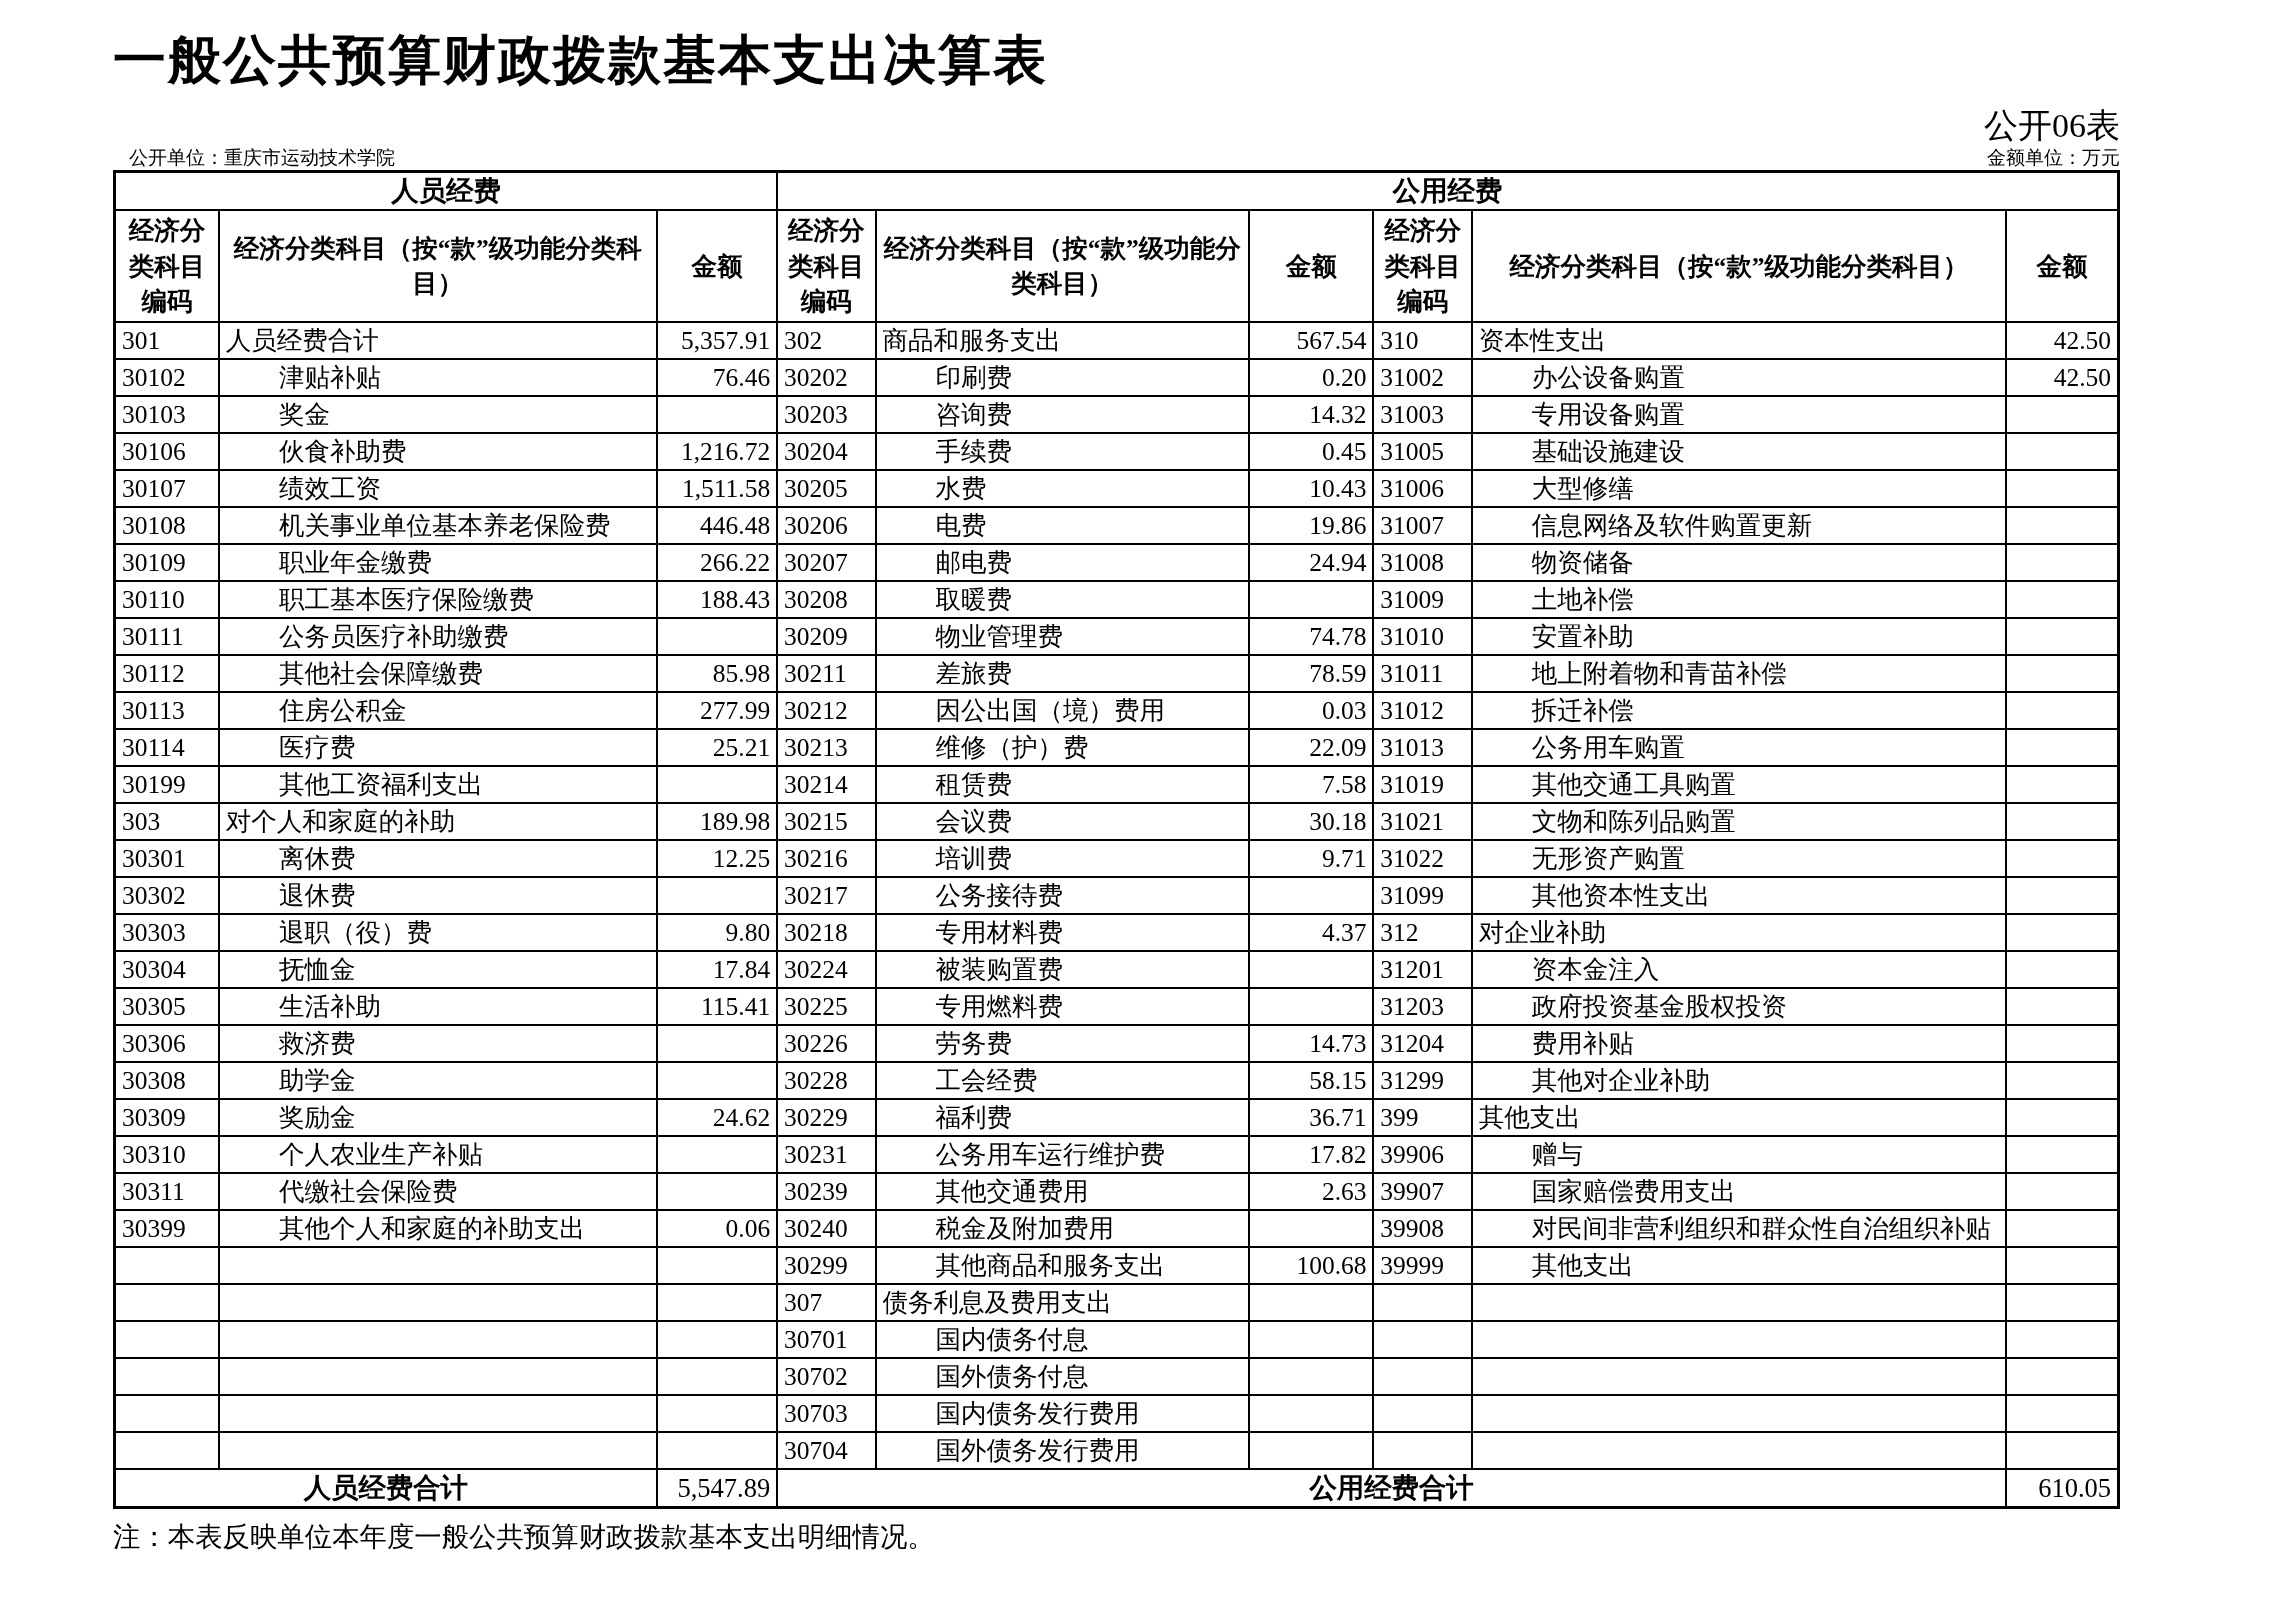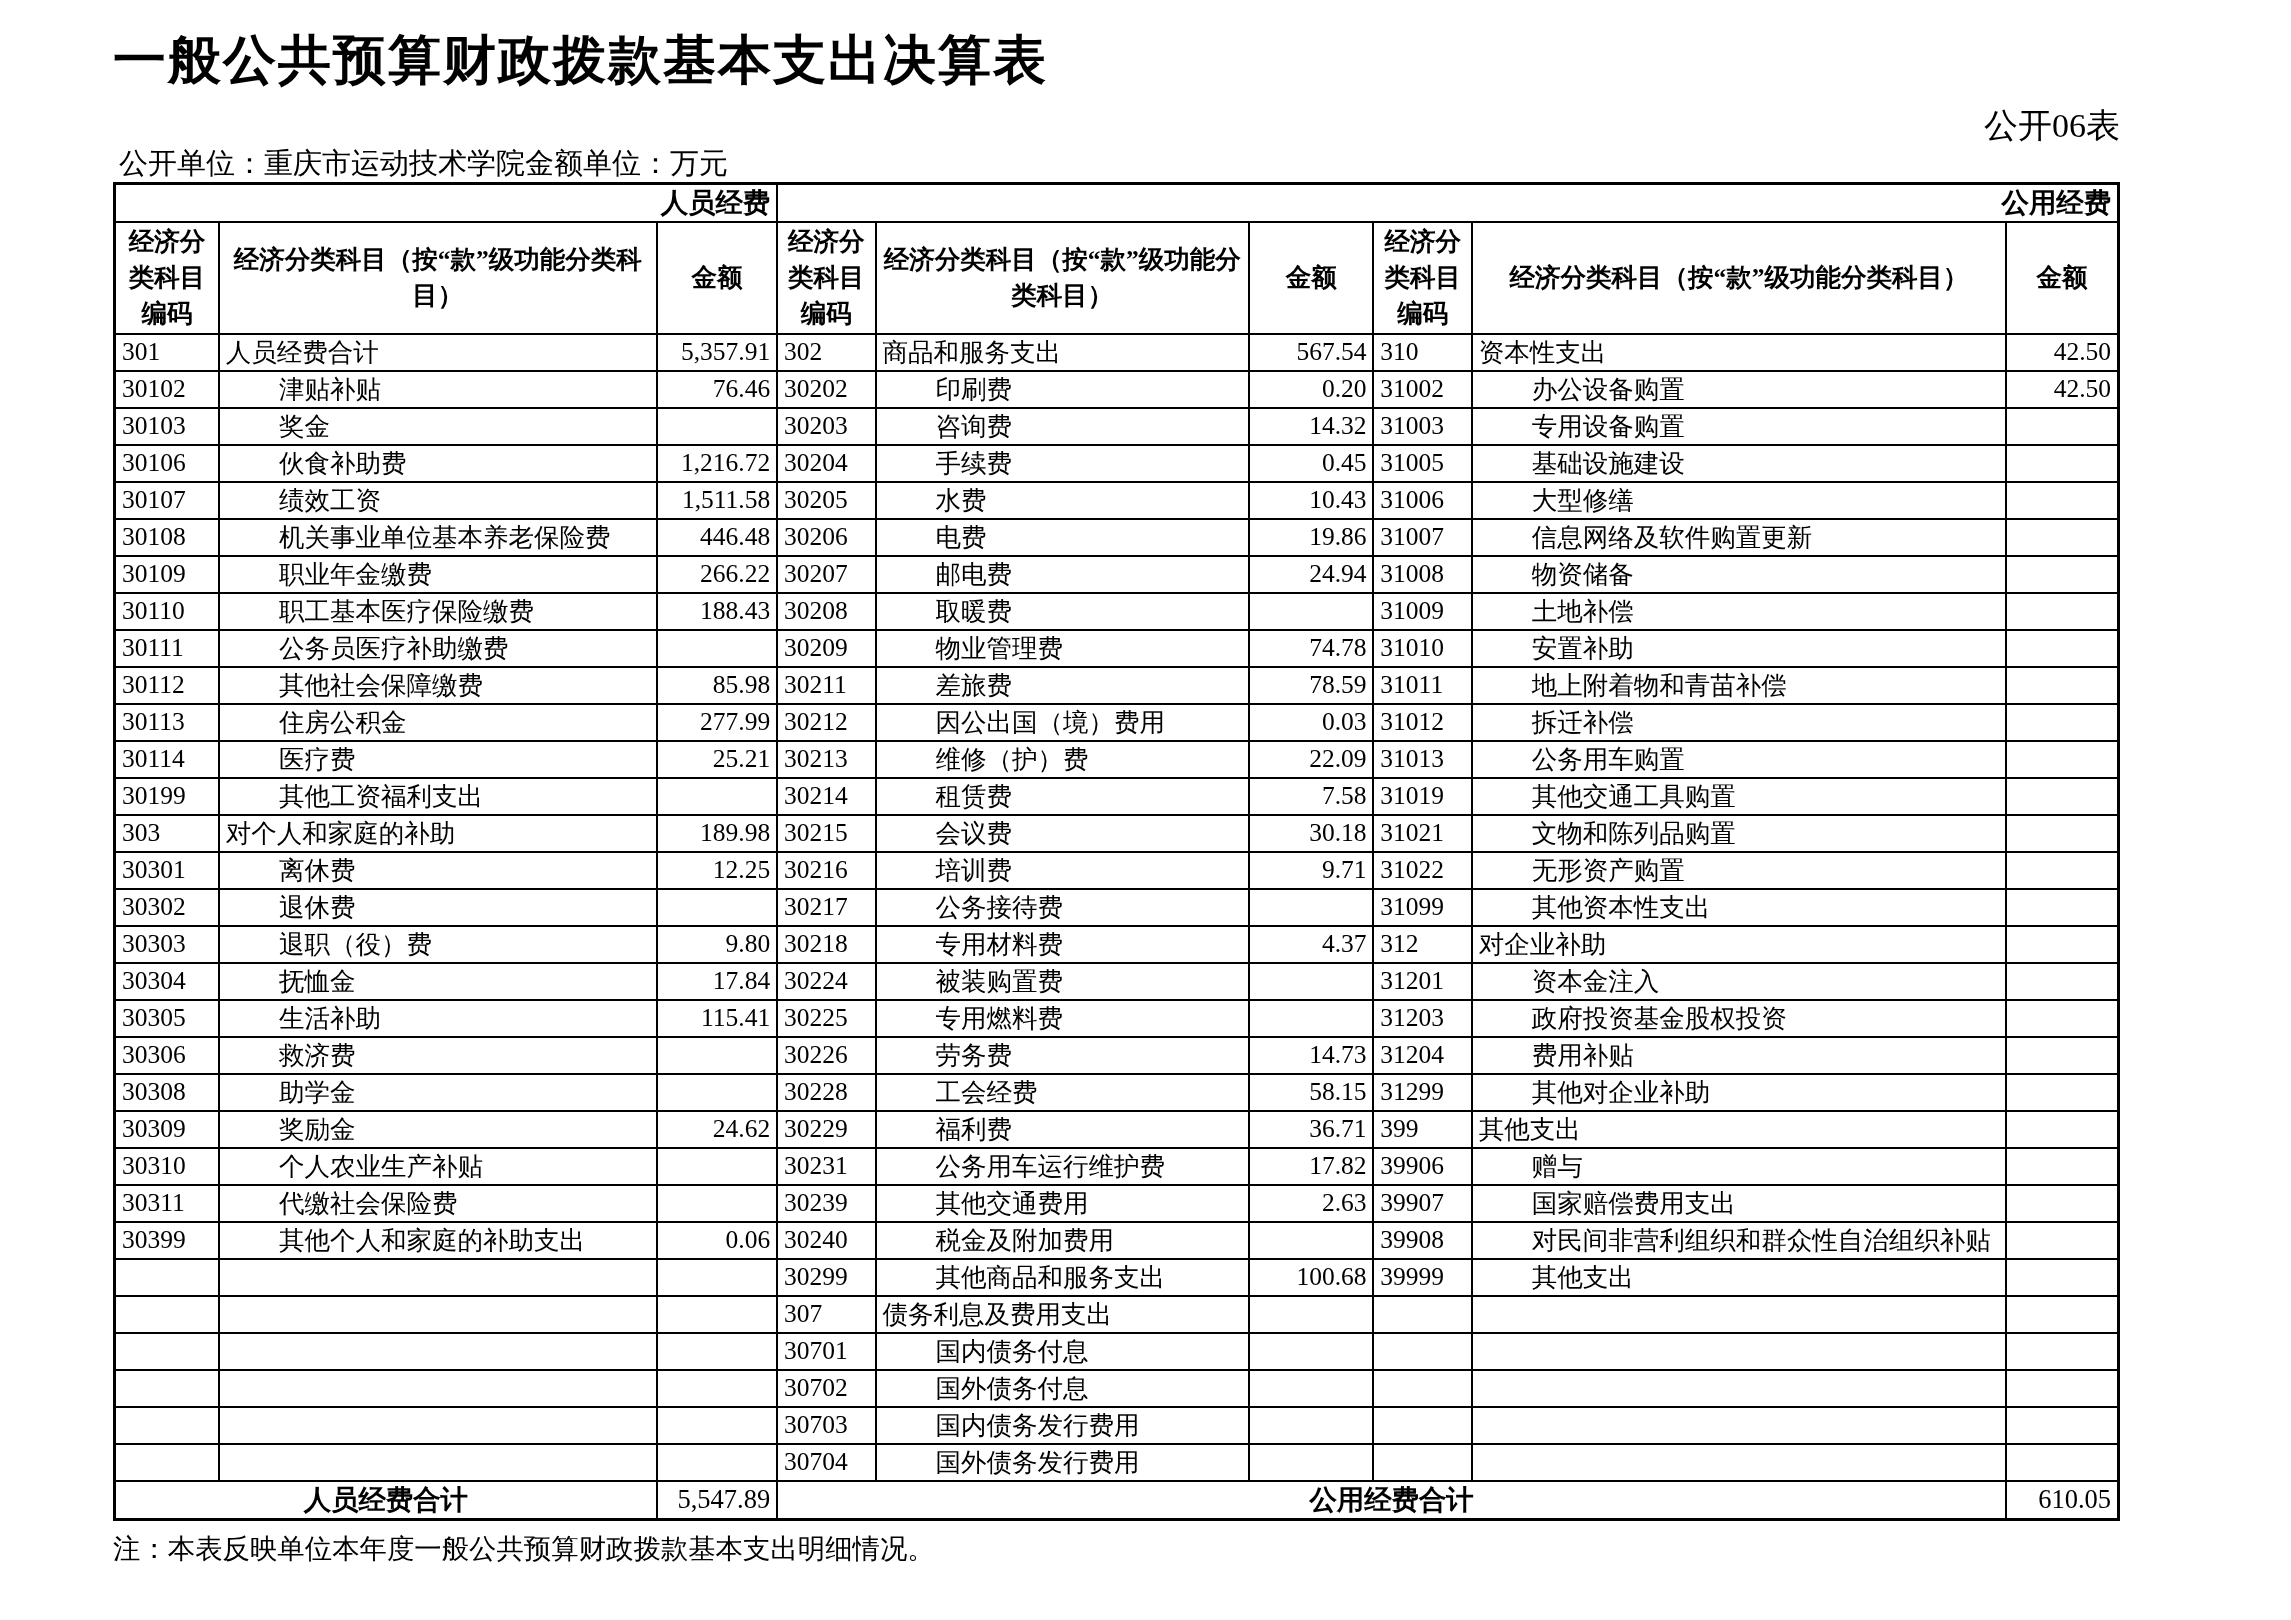--- a/index.html
+++ b/index.html
@@ -19,42 +19,43 @@
     margin-top:7.8px;
   }
   .code-line{
     text-align:right;
     font-size:34px;
     margin-top:9.8px;
     line-height:1.1;
   }
   .unit-line{
     display:flex;
+    justify-content:space-between;
     align-items:flex-end;
-    font-size:29px;
+    font-size:19px;
     line-height:1.15;
-    margin:2px 0 2px 6px;
+    margin:2px 0 2px 16px;
   }
   table.fin{
     border-collapse:collapse;
     table-layout:fixed;
     width:2007px;
     border:3.9px solid #000;
   }
   table.fin th, table.fin td{
     border:2.5px solid #000;
     padding:0 5.9px;
     overflow:hidden;
     vertical-align:middle;
   }
   tr.group-row th{
     height:35px;
     font-size:27.4px;
     font-weight:700;
-    text-align:right;
+    text-align:center;
     white-space:nowrap;
   }
   tr.head-row th{
     height:110px;
     font-size:25.5px;
     font-weight:700;
     text-align:center;
     line-height:1.4;
     white-space:normal;
     word-break:break-all;

